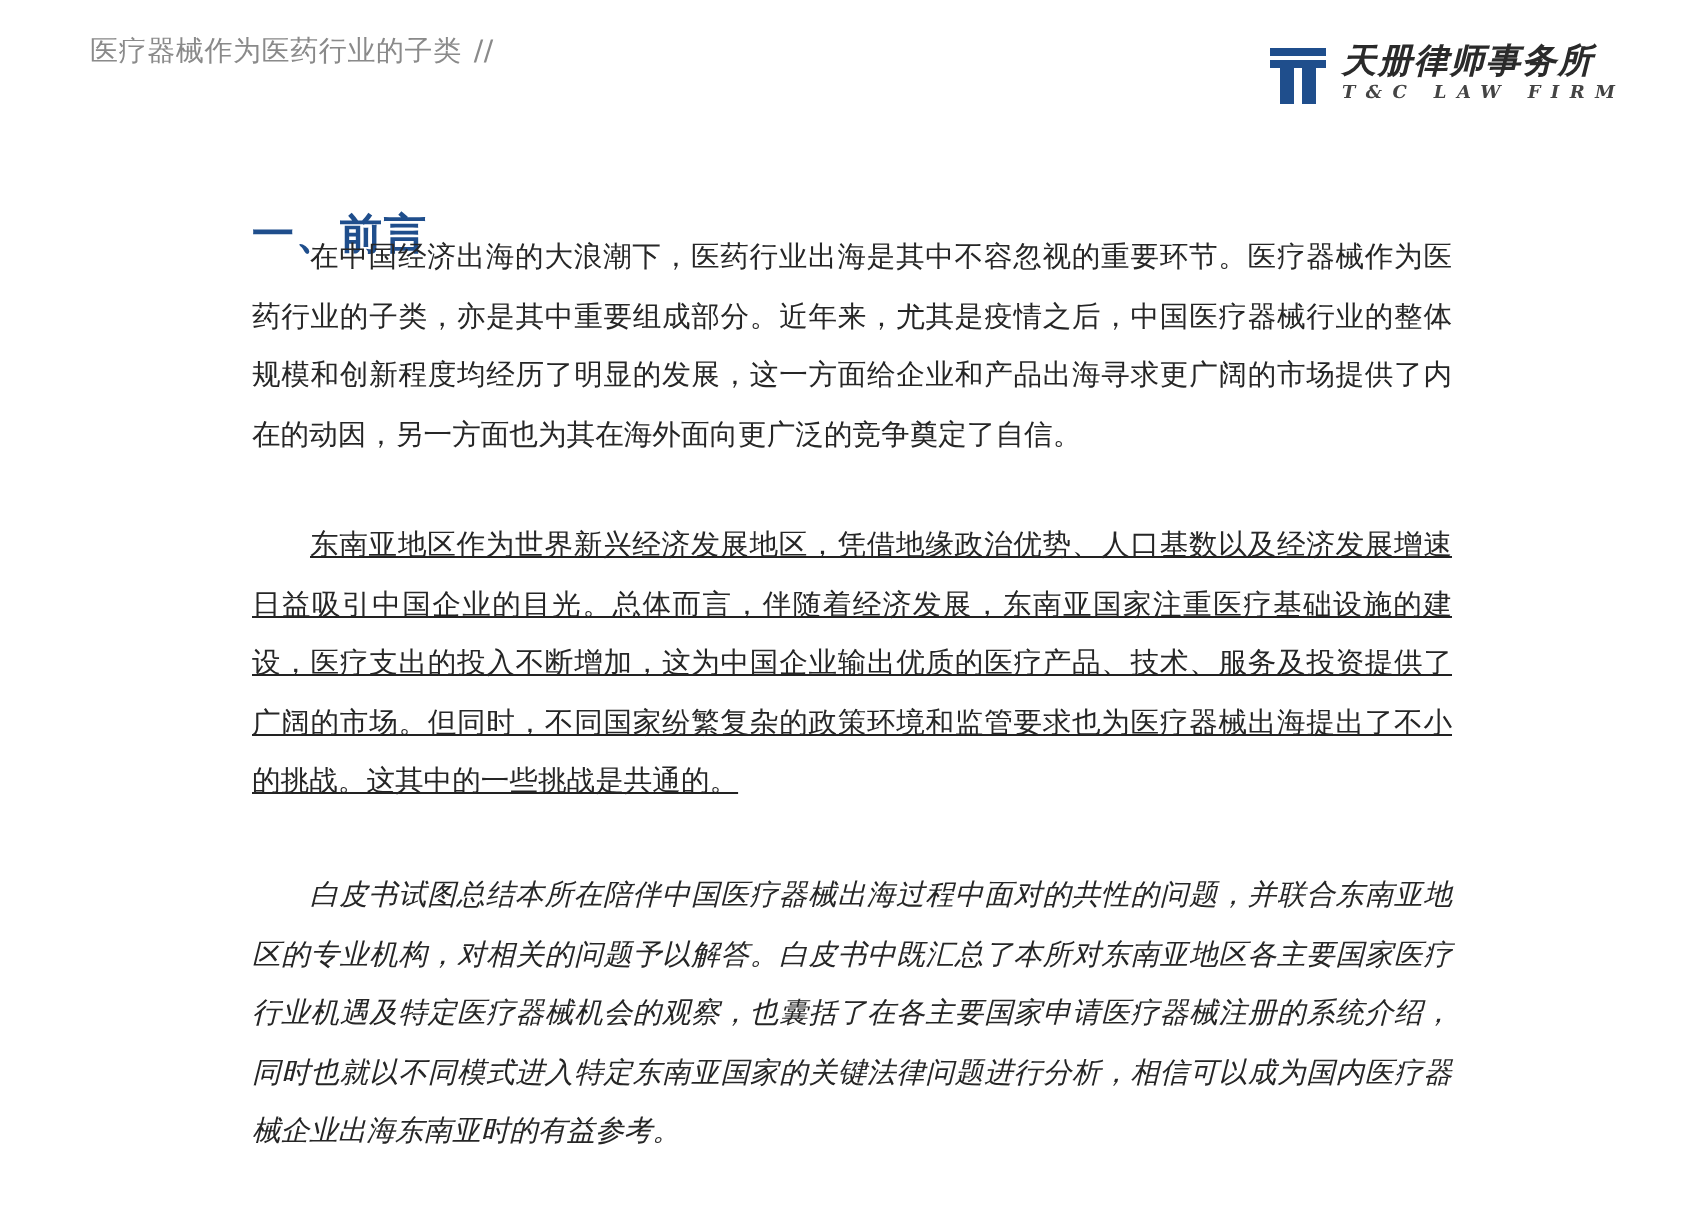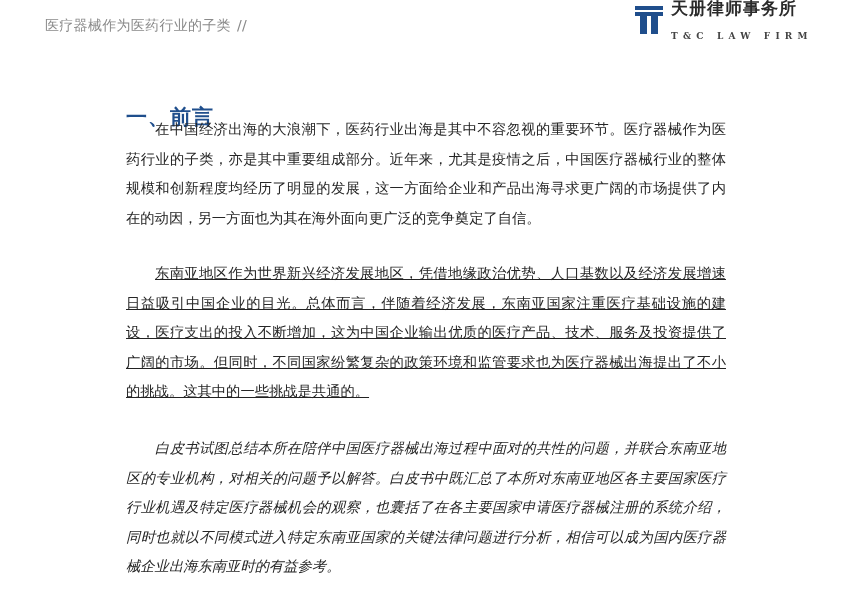--- a/index.html
+++ b/index.html
@@ -7,29 +7,29 @@
     width:849px; height:606px; overflow:hidden; background:#ffffff;
     font-family: "DejaVu Sans", "Liberation Sans", sans-serif;
     position:relative; color:#222;
   }
   .running-header {
     position:absolute; left:45px; top:17px;
     font-size:14px; color:#8a8a8a; letter-spacing:0.3px;
   }
   .running-header .sep { margin-left:6px; }
   .logo {
-    position:absolute; left:635px; top:3px; height:32px;
-    display:flex; align-items:center;
+    position:absolute; left:635px; top:20px; height:32px;
+    display:flex; align-items:flex-end;font-style:italic;
   }
   .logo-mark { width:28px; height:28px; margin-right:8px; margin-top:2px; }
   .logo-text { display:flex; flex-direction:column; }
   .logo-cn { font-size:17px; font-weight:bold; color:#2a2a2a; letter-spacing:1px; line-height:20px; }
   .logo-en {
     font-family: "DejaVu Serif", "Liberation Serif", serif;
-    font-size:9px; font-weight:bold; color:#444; letter-spacing:5.2px; line-height:10px; margin-top:13px;
+    font-size:9px; font-weight:bold; color:#444; letter-spacing:5.2px; line-height:10px; margin-top:1px;
   }
   .section-title {
     position:absolute; left:126px; top:68px;
     font-size:21px; font-weight:bold; color:#1f4e8c; letter-spacing:1px;margin-top:35px;
   }
   .body-text { position:absolute; left:126px; width:600px; }
   .para {
     font-size:14.3px; color:#262626; line-height:29.6px; margin:0;
     text-indent:29px; text-align:justify;
   }

